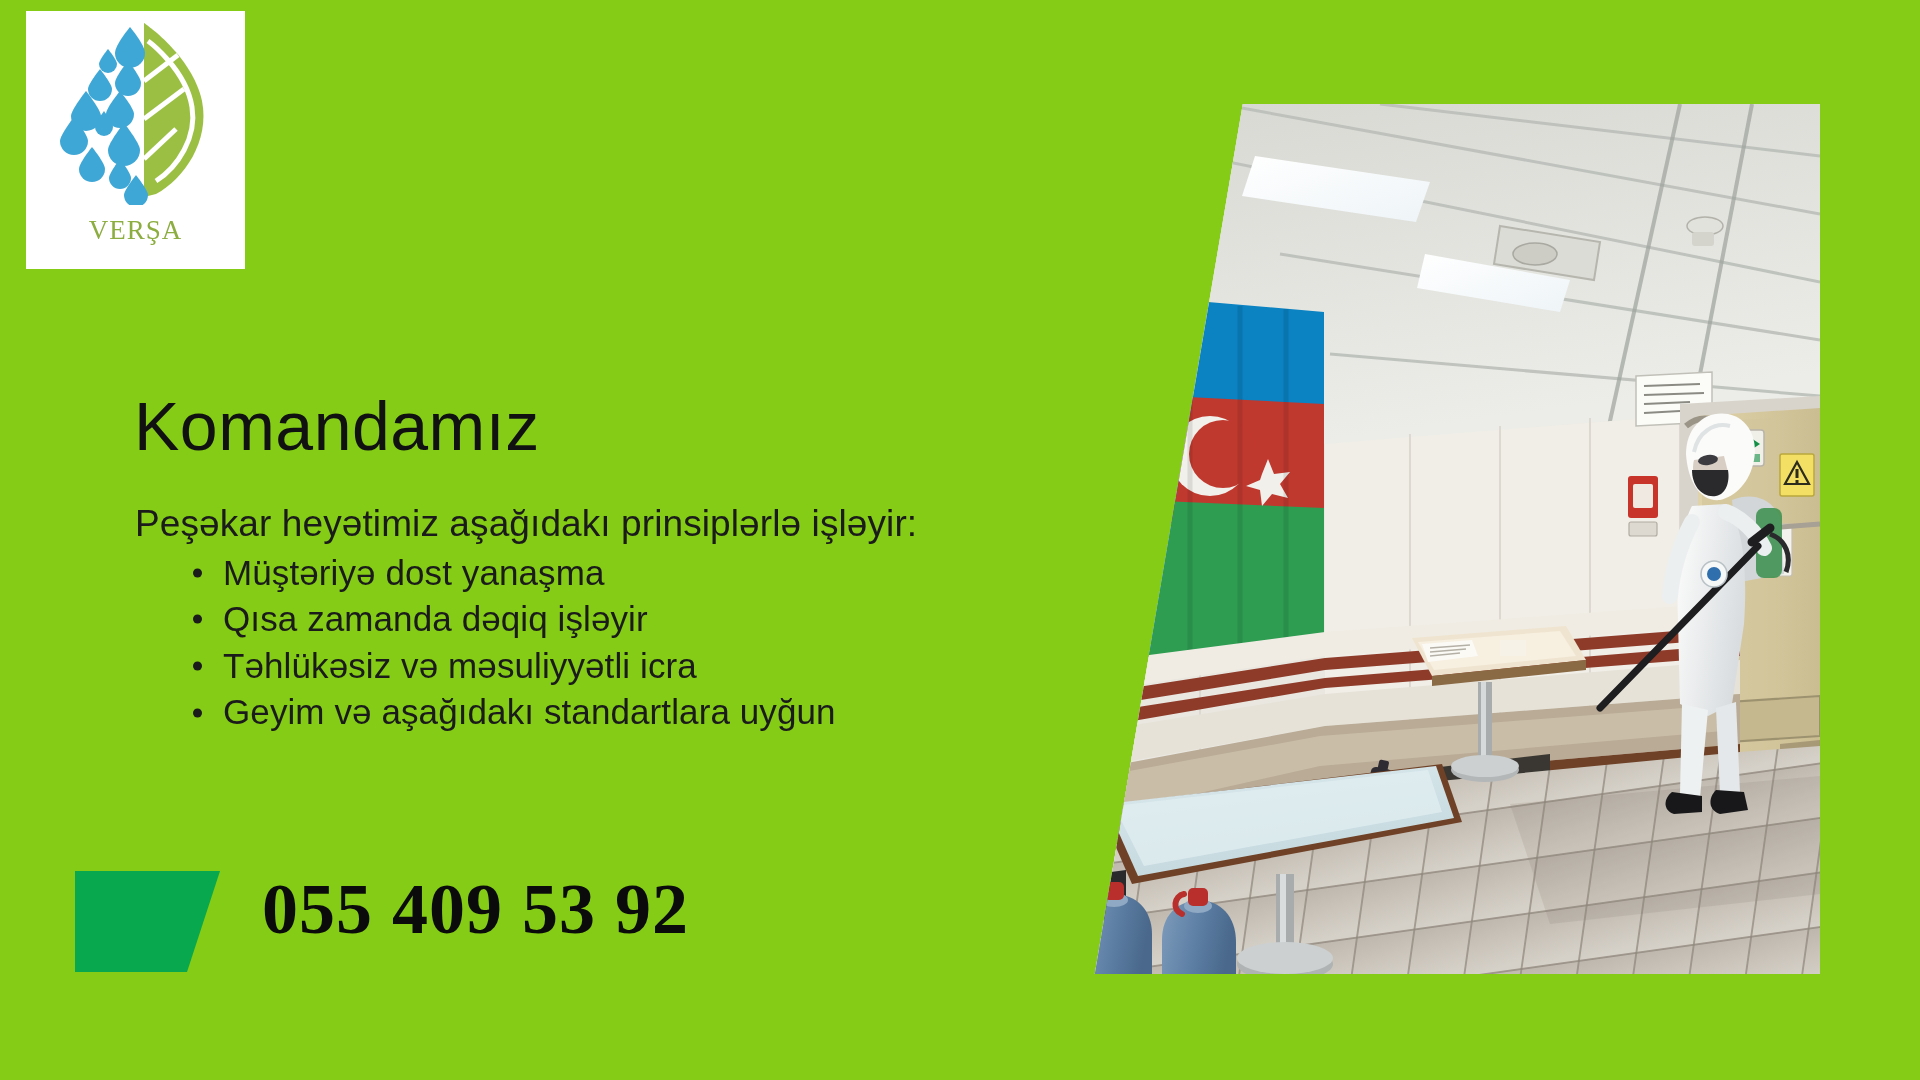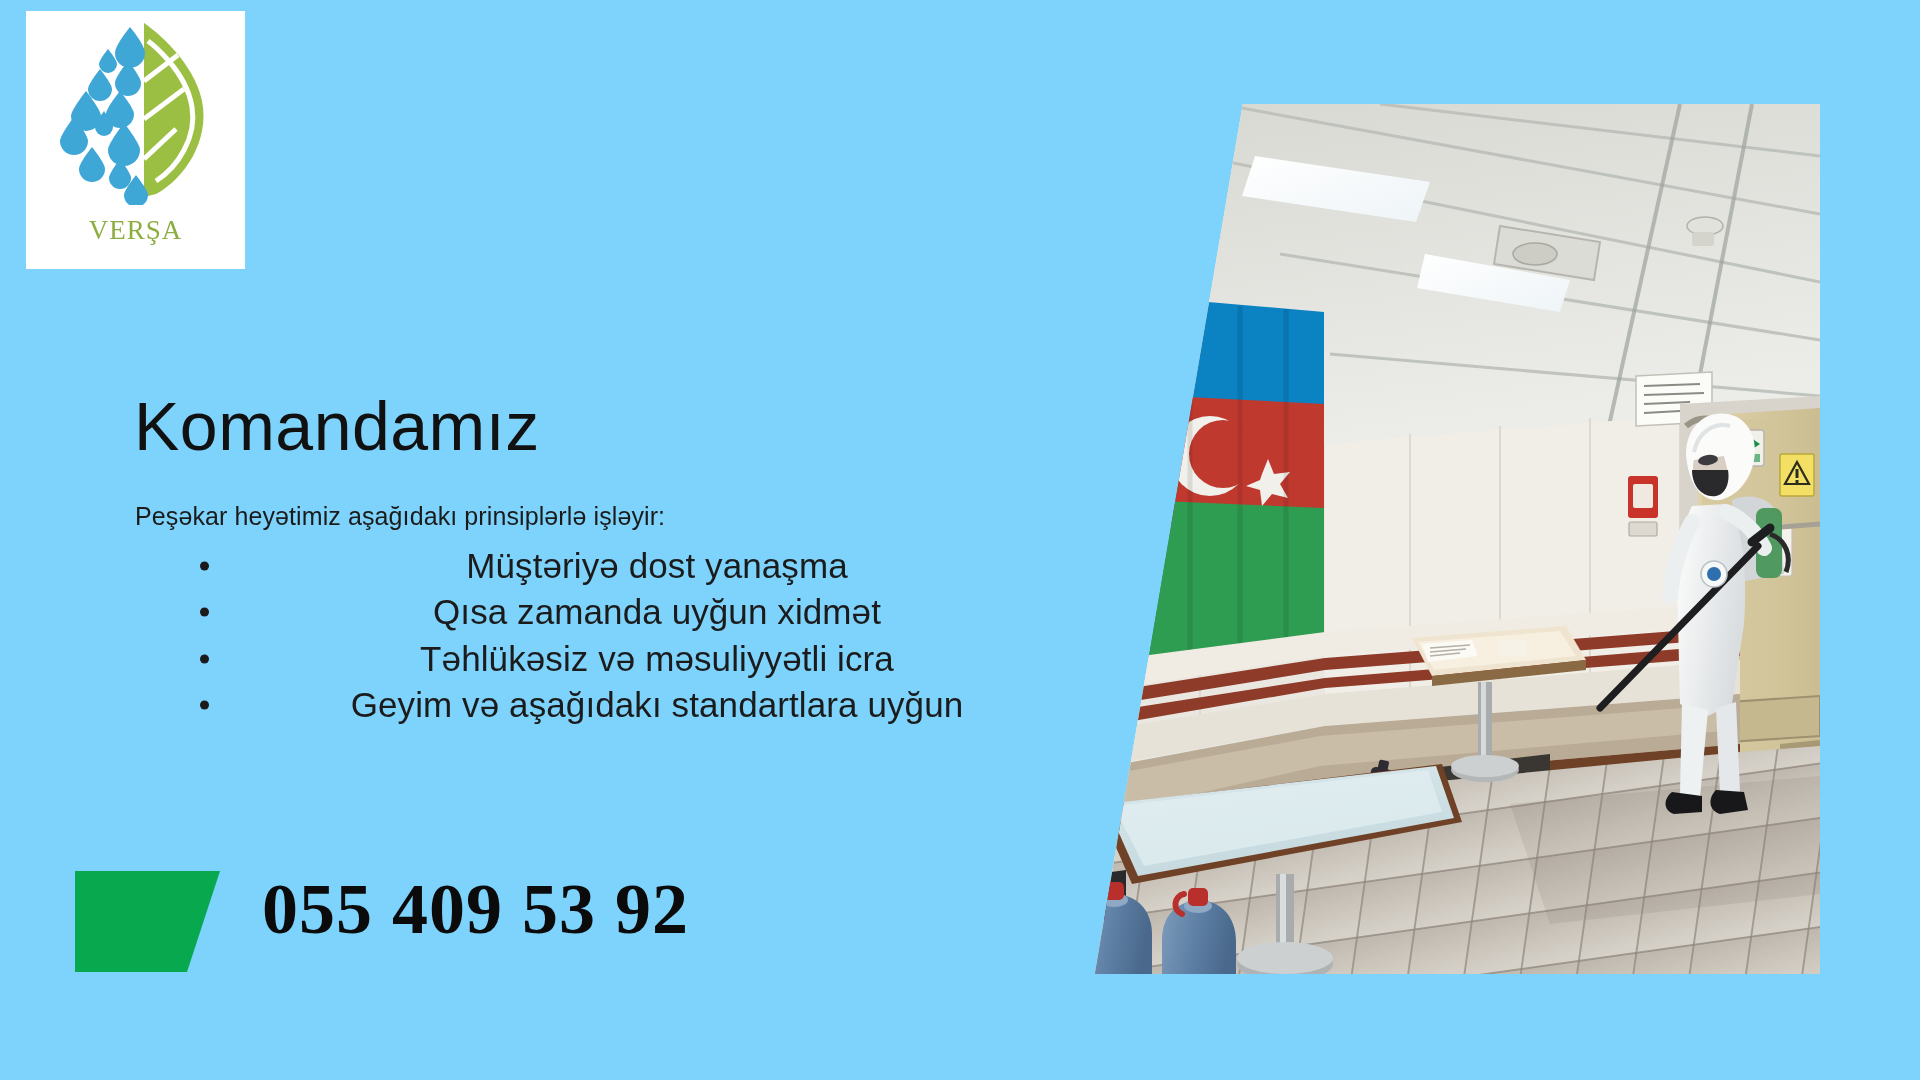--- a/index.html
+++ b/index.html
@@ -11,21 +11,21 @@
     width: 1920px;
     height: 1080px;
     background: #f4f4f4;
     font-family: "Liberation Sans", sans-serif;
     overflow: hidden;
     position: relative;
   }
   .slide {
     position: absolute;
     inset: 0;
-    background: #7dd3fc;
+    background: #84cc16;
   }
 
   
   .logo-card {
     position: absolute;
     left: 26px;
     top: 11px;
     width: 219px;
     height: 258px;
     background: #ffffff;
@@ -66,32 +66,31 @@
   }
 
   .body-block {
     position: absolute;
     left: 135px;
     top: 502px;
     width: 960px;
     color: #1b1b1b;
   }
   .lead {
-    font-size: 25px;
+    font-size: 37px;
     font-weight: 400;
     line-height: 1.18;
     letter-spacing: 0.1px;
     margin: 0 0 2px 0;
     white-space: nowrap;
   }
   .bullets {
     list-style: none;
-    margin: 11px;
+    margin: 4px;
     padding: 0 0 0 48px;
-    text-align: center;
   }
   .bullets li {
     font-size: 35px;
     font-weight: 400;
     line-height: 1.33;
     letter-spacing: 0.1px;
     position: relative;
     padding-left: 36px;
     white-space: nowrap;
   }
@@ -185,21 +184,21 @@
 
   <div class="body-block">
     <p class="lead">Peşəkar heyətimiz aşağıdakı prinsiplərlə işləyir:</p>
     <ul class="bullets">
       <li>
         <span class="bdot"></span>
         <span>Müştəriyə dost yanaşma</span>
       </li>
       <li>
         <span class="bdot"></span>
-        <span>Qısa zamanda uyğun xidmət</span>
+        <span>Qısa zamanda dəqiq işləyir</span>
       </li>
       <li>
         <span class="bdot"></span>
         <span>Təhlükəsiz və məsuliyyətli icra</span>
       </li>
       <li>
         <span class="bdot"></span>
         <span>Geyim və aşağıdakı standartlara uyğun</span>
       </li>
     </ul>

